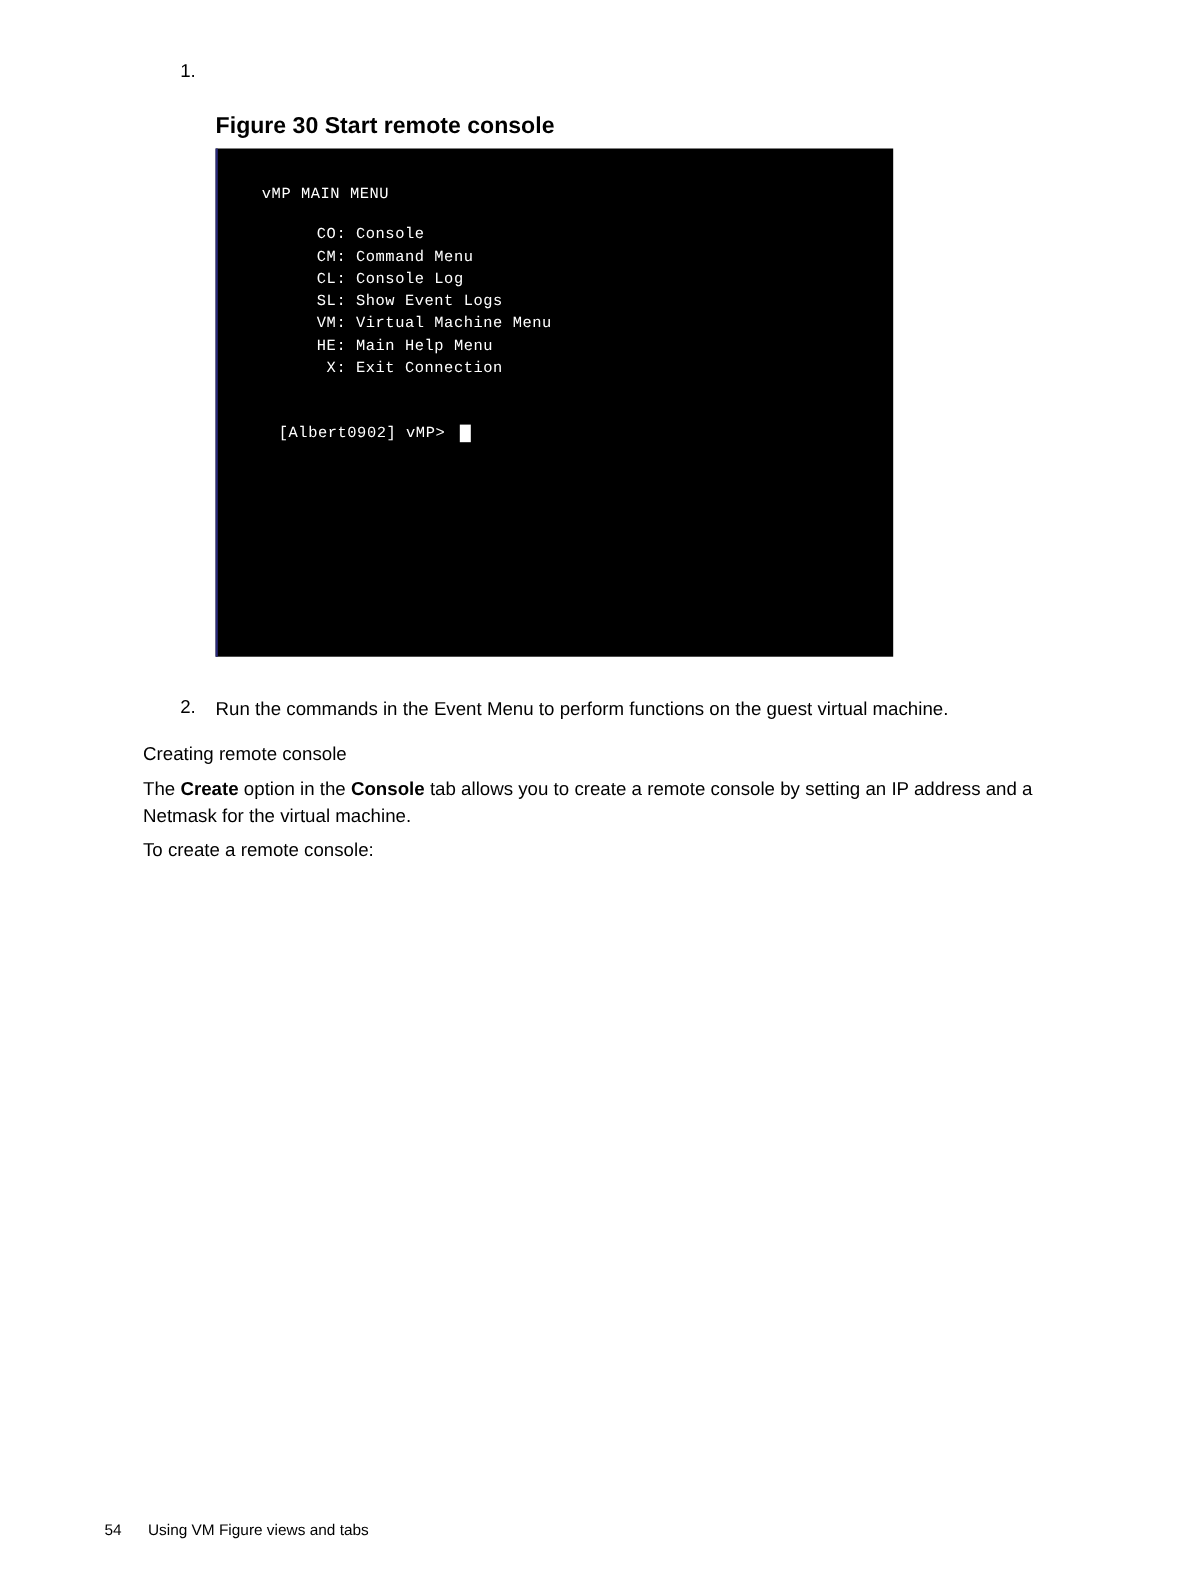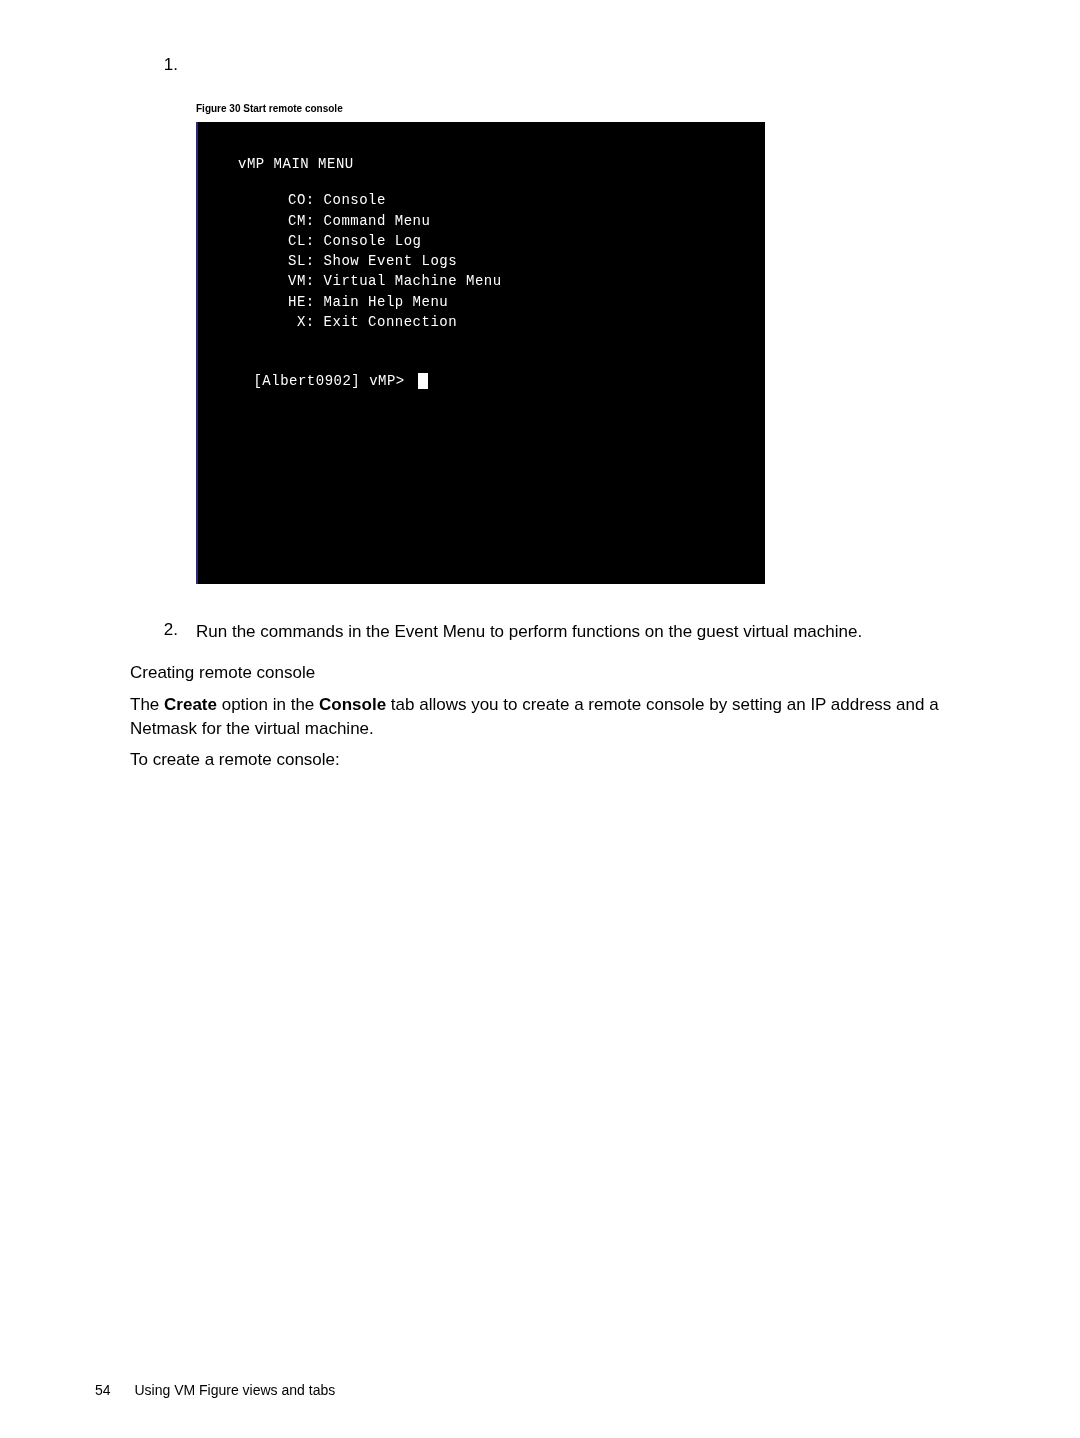--- a/index.html
+++ b/index.html
@@ -31,26 +31,26 @@
   }
   .step-body {
     font-size: 17px;
     line-height: 1.45;
   }
   .step-body .line1 {
     margin-bottom: 2px;
   }
   .figure-caption {
     font-weight: bold;
-    font-size: 10px;
+    font-size: 21px;
     margin: 28px 0 8px 66px;
   }
   .terminal-box {
     margin-left: 66px;
-    width: 569px;
+    width: 616px;
     height: 462px;
     background: #000000;
     color: #ffffff;
     font-family: "Courier New", monospace;
     font-size: 14px;
     padding: 32px 0 0 0;
     box-sizing: border-box;
     overflow: hidden;
     border-left: 2px solid #2a2a7a;
   }

